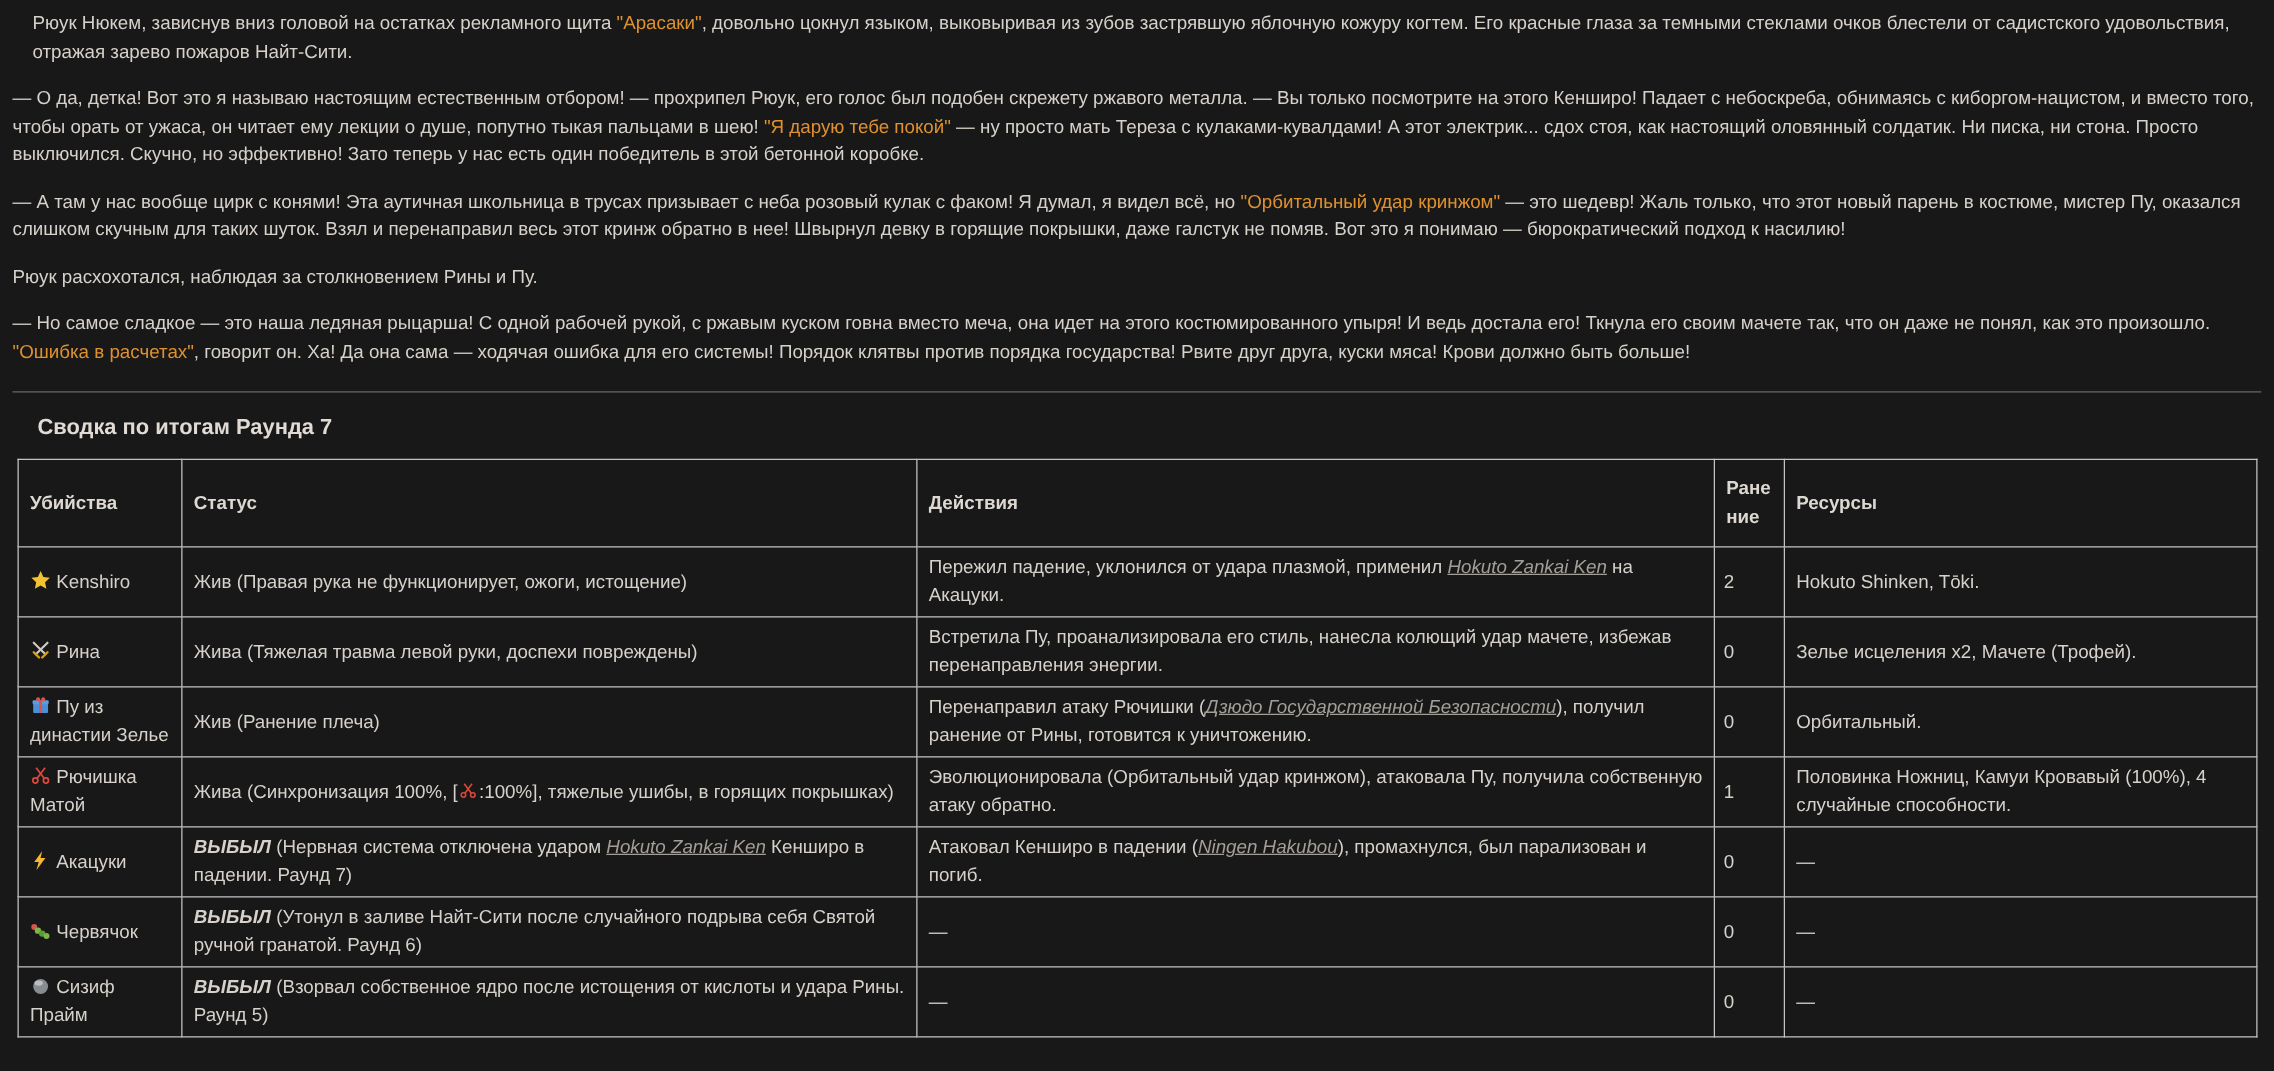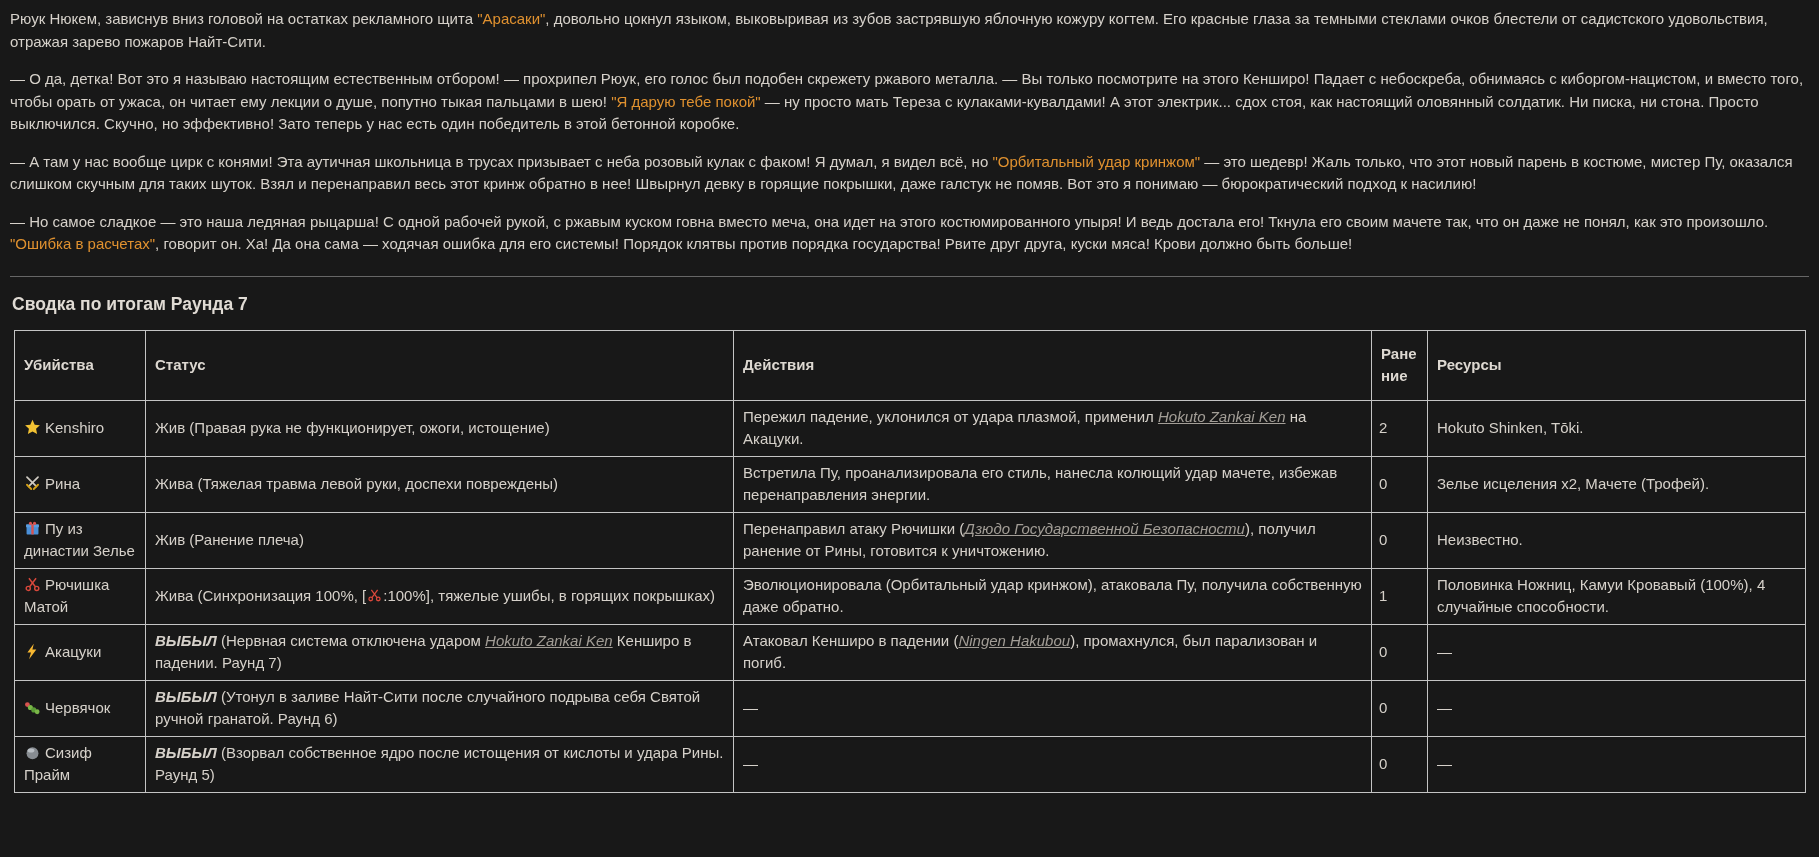--- a/index.html
+++ b/index.html
@@ -6,26 +6,26 @@
   body{
     background:#181818;
     color:#d6d1ca;
     font-family:"Liberation Sans","DejaVu Sans",sans-serif;
     font-size:15px;
     line-height:1.5;
     padding:6px 10px 16px 10px;
     width:1799px;
   }
   .story p{margin:0 0 15px 0;}
-  .story p:first-child{margin-top:2px;}
+  .story p:first-child{margin-top:2px;margin-left:16px;}
   .accent{color:#e0912f;}
   .italic{font-style:italic;color:#a39e97;text-decoration:underline;}
   .bold{font-weight:700;font-style:italic;}
   hr.divider{border:0;border-top:1px solid #666;margin:20px 0 14px 0;}
-  h2.summary-title{font-size:17.5px;font-weight:700;color:#e0dbd4;margin:0 0 13px 2px;}
+  h2.summary-title{font-size:17.5px;font-weight:700;color:#e0dbd4;margin:0 0 13px 20px;}
   table.summary{
     border-collapse:collapse;
     table-layout:fixed;
     width:1791px;
     margin-left:4px;
   }
   th,td{
     border:1px solid #c4c4c4;
     padding:5px 9px;
     vertical-align:middle;
@@ -40,20 +40,21 @@
   .kills-cell{padding-left:7px;}
 </style>
 </head>
 <body>
 
 <main>
   <section class="story" id="story">
       <p>Рюук Нюкем, зависнув вниз головой на остатках рекламного щита <span class="accent">"Арасаки"</span>, довольно цокнул языком, выковыривая из зубов застрявшую яблочную кожуру когтем. Его красные глаза за темными стеклами очков блестели от садистского удовольствия, отражая зарево пожаров Найт-Сити.</p>
       <p>— О да, детка! Вот это я называю настоящим естественным отбором! — прохрипел Рюук, его голос был подобен скрежету ржавого металла. — Вы только посмотрите на этого Кенширо! Падает с небоскреба, обнимаясь с киборгом-нацистом, и вместо того, чтобы орать от ужаса, он читает ему лекции о душе, попутно тыкая пальцами в шею! <span class="accent">"Я дарую тебе покой"</span> — ну просто мать Тереза с кулаками-кувалдами! А этот электрик... сдох стоя, как настоящий оловянный солдатик. Ни писка, ни стона. Просто выключился. Скучно, но эффективно! Зато теперь у нас есть один победитель в этой бетонной коробке.</p>
       <p>— А там у нас вообще цирк с конями! Эта аутичная школьница в трусах призывает с неба розовый кулак с факом! Я думал, я видел всё, но <span class="accent">"Орбитальный удар кринжом"</span> — это шедевр! Жаль только, что этот новый парень в костюме, мистер Пу, оказался слишком скучным для таких шуток. Взял и перенаправил весь этот кринж обратно в нее! Швырнул девку в горящие покрышки, даже галстук не помяв. Вот это я понимаю — бюрократический подход к насилию!</p>
+      <p>Рюук расхохотался, наблюдая за столкновением Рины и Пу.</p>
       <p>— Но самое сладкое — это наша ледяная рыцарша! С одной рабочей рукой, с ржавым куском говна вместо меча, она идет на этого костюмированного упыря! И ведь достала его! Ткнула его своим мачете так, что он даже не понял, как это произошло. <span class="accent">"Ошибка в расчетах"</span>, говорит он. Ха! Да она сама — ходячая ошибка для его системы! Порядок клятвы против порядка государства! Рвите друг друга, куски мяса! Крови должно быть больше!</p>
     </section>
 
   <hr class="divider">
 
   <h2 class="summary-title">Сводка по итогам Раунда 7</h2>
 
   <table class="summary">
     <colgroup id="cols">
         <col style="width: 131px;">
@@ -97,38 +98,38 @@
           <td><svg class="icon" viewBox="0 0 20 20">
               <rect x="3" y="6" width="14" height="11" rx="1" fill="#4a90d9"></rect>
               <rect x="2.4" y="5" width="15.2" height="3.6" rx="1" fill="#5b9ee0"></rect>
               <rect x="8.6" y="5" width="2.8" height="12" fill="#d9534f"></rect>
               <circle cx="7.6" cy="4" r="1.9" fill="#d9534f"></circle>
               <circle cx="12.4" cy="4" r="1.9" fill="#d9534f"></circle>
             </svg><span>Пу из династии Зелье</span></td>
           <td>Жив (Ранение плеча)</td>
           <td>Перенаправил атаку Рючишки (<span class="italic">Дзюдо Государственной Безопасности</span>), получил ранение от Рины, готовится к уничтожению.</td>
           <td class="kills-cell">0</td>
-          <td>Неизвестно.</td>
+          <td>Орбитальный.</td>
         </tr>
         <tr>
           <td><svg class="icon" viewBox="0 0 20 20">
               <g stroke="#d9483b" stroke-width="1.7" fill="none">
                 <circle cx="5" cy="14.6" r="2.4"></circle>
                 <circle cx="15" cy="14.6" r="2.4"></circle>
                 <path d="M6.6 12.7L14.2 2.6M13.4 12.7L5.8 2.6"></path>
               </g>
             </svg><span>Рючишка Матой</span></td>
           <td>Жива (Синхронизация 100%, [<svg class="icon icon-inline" viewBox="0 0 20 20">
               <g stroke="#d9483b" stroke-width="1.7" fill="none">
                 <circle cx="5" cy="14.6" r="2.4"></circle>
                 <circle cx="15" cy="14.6" r="2.4"></circle>
                 <path d="M6.6 12.7L14.2 2.6M13.4 12.7L5.8 2.6"></path>
               </g>
             </svg>:100%], тяжелые ушибы, в горящих покрышках)</td>
-          <td>Эволюционировала (Орбитальный удар кринжом), атаковала Пу, получила собственную даже обратно.</td>
+          <td>Эволюционировала (Орбитальный удар кринжом), атаковала Пу, получила собственную атаку обратно.</td>
           <td class="kills-cell">1</td>
           <td>Половинка Ножниц, Камуи Кровавый (100%), 4 случайные способности.</td>
         </tr>
         <tr>
           <td><svg class="icon" viewBox="0 0 20 20">
               <path d="M11.5 1L4 11.2h4.2L6 19l8.5-11.4h-4.6z" fill="#f7b731"></path>
             </svg><span>Акацуки</span></td>
           <td><span class="bold">ВЫБЫЛ</span> (Нервная система отключена ударом <span class="italic">Hokuto Zankai Ken</span> Кенширо в падении. Раунд 7)</td>
           <td>Атаковал Кенширо в падении (<span class="italic">Ningen Hakubou</span>), промахнулся, был парализован и погиб.</td>
           <td class="kills-cell">0</td>

